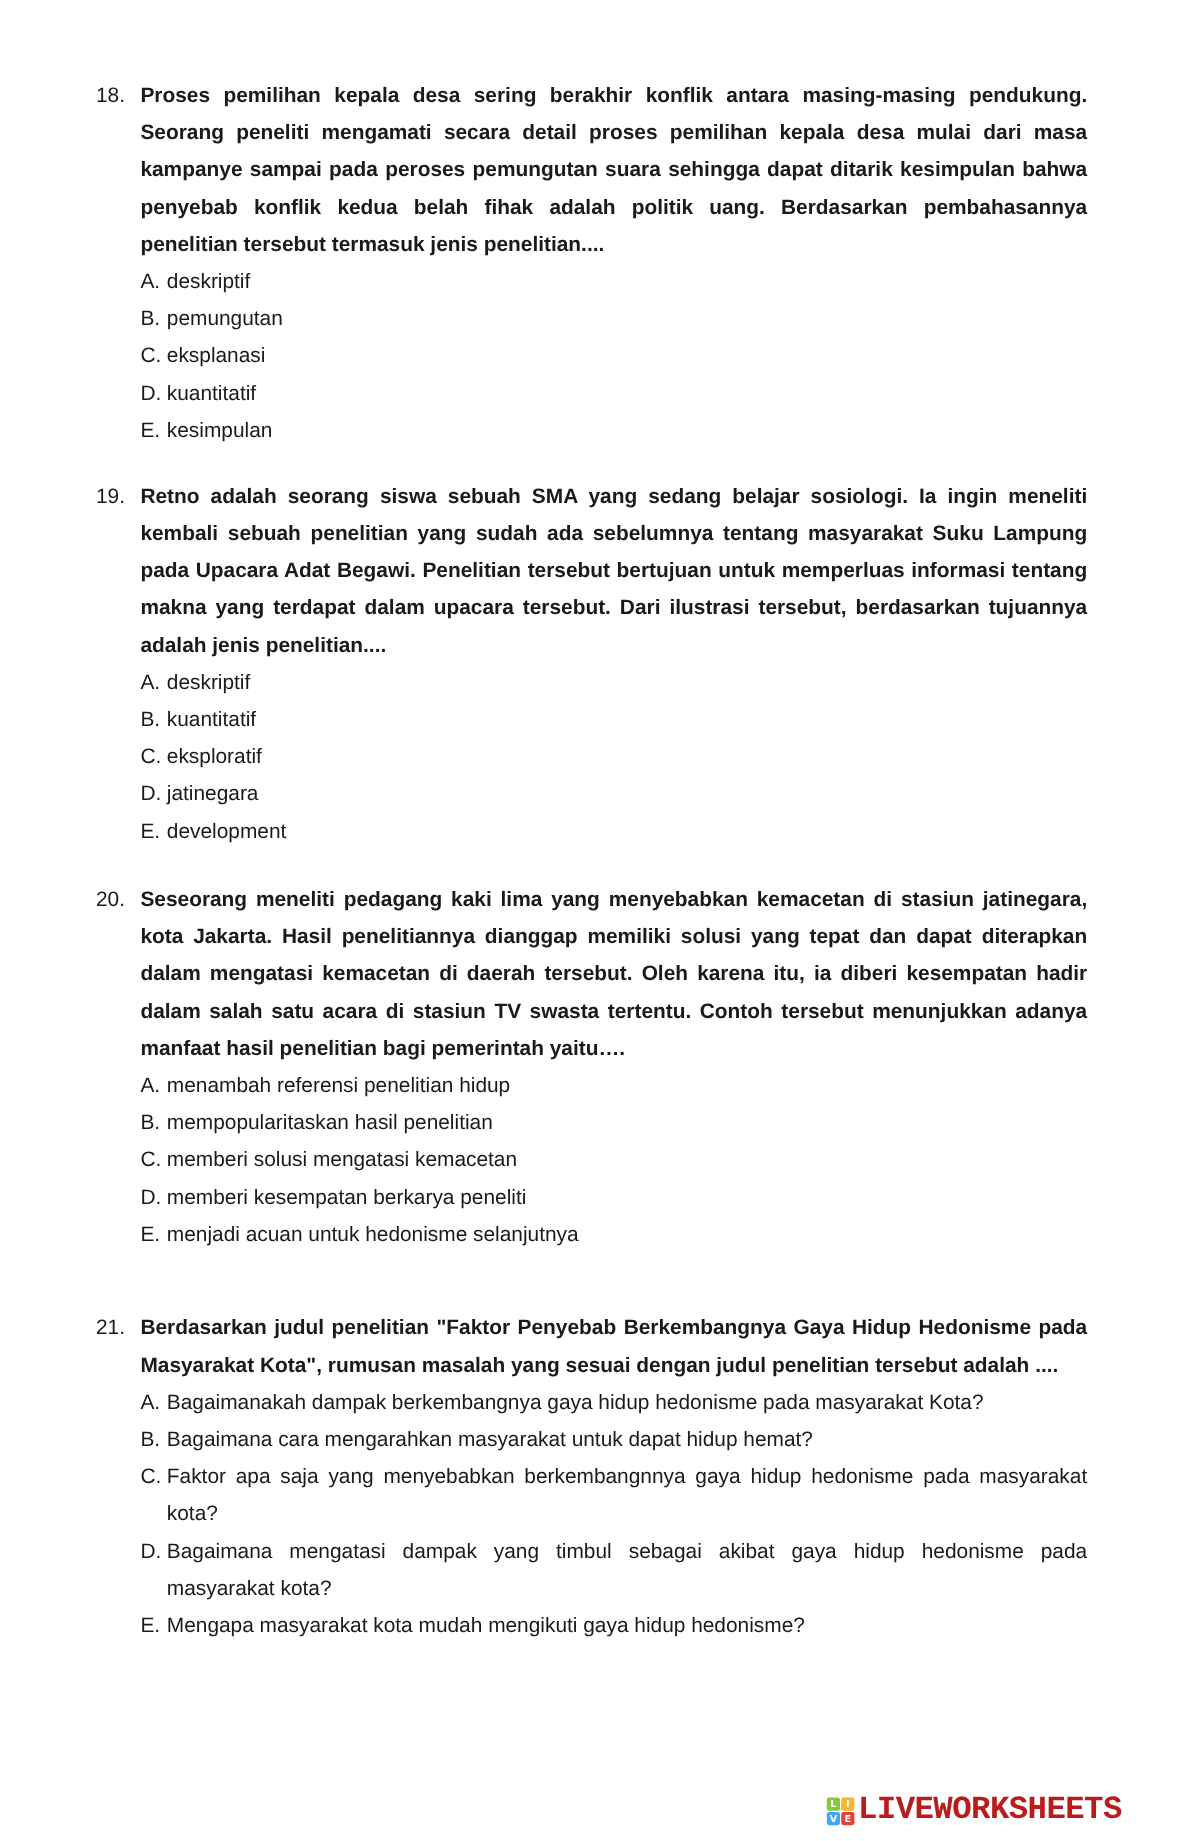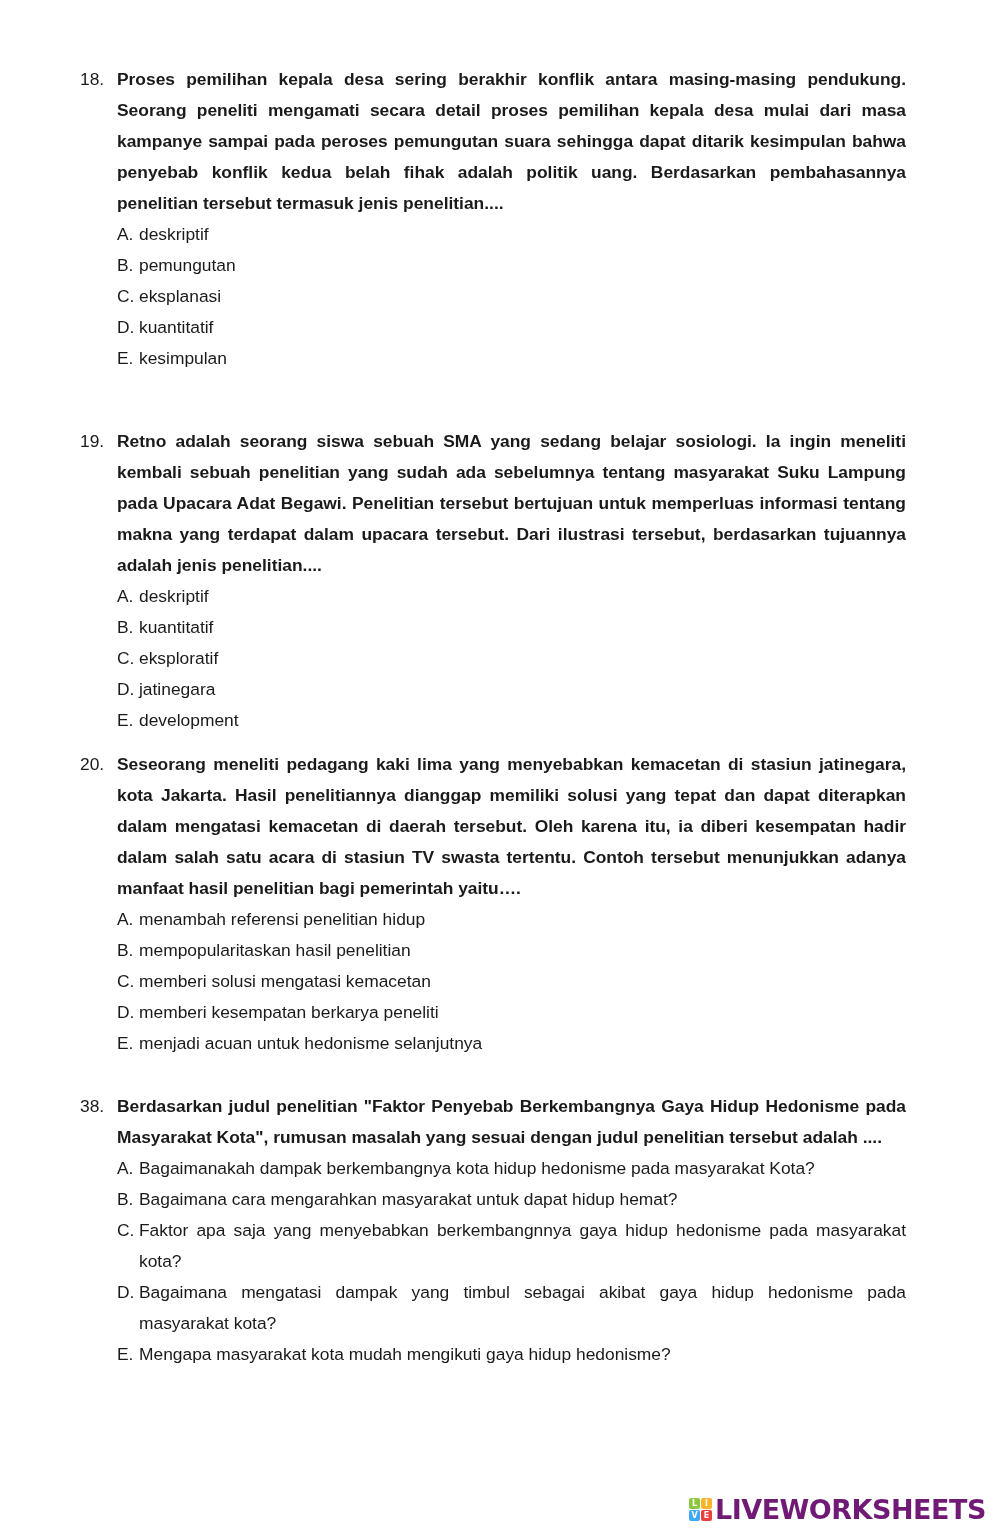--- a/index.html
+++ b/index.html
@@ -8,22 +8,22 @@
     .page { position: absolute; left: 0; top: 0; width: 1000px; height: 1240px; }
     .question { position: absolute; left: 80px; width: 826px; font-size: 17.4px; line-height: 31px; }
     .q-row { display: flex; }
     .q-num { width: 37px; flex: none; }
     .q-text { flex: 1; text-align: justify; font-weight: bold; }
     .options { margin-left: 37px; }
     .opt { display: flex; }
     .opt-letter { width: 22px; flex: none; }
     .opt-text { flex: 1; text-align: justify; }
     #q18 { top: 64px; }
-    #q19 { top: 426px; }
-    #q20 { top: 749px; }
+    #q19 { top: 398px; }
+    #q20 { top: 734px; }
     #q21 { top: 1091px; }
     .logo { position: absolute; left: 689px; top: 1494px; display: flex; align-items: center; }
     .tiles { display: grid; grid-template-columns: 11px 11px; grid-template-rows: 11px 11px; gap: 1px; margin-right: 3px; }
     .tile { font-family: "DejaVu Sans", sans-serif; font-size: 8px; font-weight: bold; color: #fff;
             display: flex; align-items: center; justify-content: center; border-radius: 2px; }
     .logo-text { font-family: "DejaVu Sans", sans-serif; font-weight: bold; font-size: 27px;
                  color: #1f3f7a; letter-spacing: -0.5px; }
   </style>
 </head>
 <body>
@@ -112,27 +112,27 @@
         </div>
       <div class="opt">
           <span class="opt-letter">E.</span>
           <span class="opt-text">menjadi acuan untuk hedonisme selanjutnya</span>
         </div>
     </div>
   </div>
 
   <div class="question" id="q21">
     <div class="q-row">
-      <span class="q-num">38.</span>
+      <span class="q-num">21.</span>
       <span class="q-text">Berdasarkan judul penelitian "Faktor Penyebab Berkembangnya Gaya Hidup Hedonisme pada Masyarakat Kota", rumusan masalah yang sesuai dengan judul penelitian tersebut adalah ....</span>
     </div>
     <div class="options">
       <div class="opt">
           <span class="opt-letter">A.</span>
-          <span class="opt-text">Bagaimanakah dampak berkembangnya kota hidup hedonisme pada masyarakat Kota?</span>
+          <span class="opt-text">Bagaimanakah dampak berkembangnya gaya hidup hedonisme pada masyarakat Kota?</span>
         </div>
       <div class="opt">
           <span class="opt-letter">B.</span>
           <span class="opt-text">Bagaimana cara mengarahkan masyarakat untuk dapat hidup hemat?</span>
         </div>
       <div class="opt">
           <span class="opt-letter">C.</span>
           <span class="opt-text">Faktor apa saja yang menyebabkan berkembangnnya gaya hidup hedonisme pada masyarakat kota?</span>
         </div>
       <div class="opt">
@@ -146,16 +146,16 @@
     </div>
   </div>
 
   <div class="logo">
     <div class="tiles">
       <span class="tile tile-0" style="background: rgb(140, 198, 63);">L</span>
       <span class="tile tile-1" style="background: rgb(247, 181, 44);">I</span>
       <span class="tile tile-2" style="background: rgb(63, 169, 245);">V</span>
       <span class="tile tile-3" style="background: rgb(232, 65, 60);">E</span>
     </div>
-    <span class="logo-text" style="color: #701a75;">LIVEWORKSHEETS</span>
+    <span class="logo-text" style="color: #b91c1c; font-family: Liberation Mono, monospace;">LIVEWORKSHEETS</span>
   </div>
 
 </div>
 
 </body></html>

